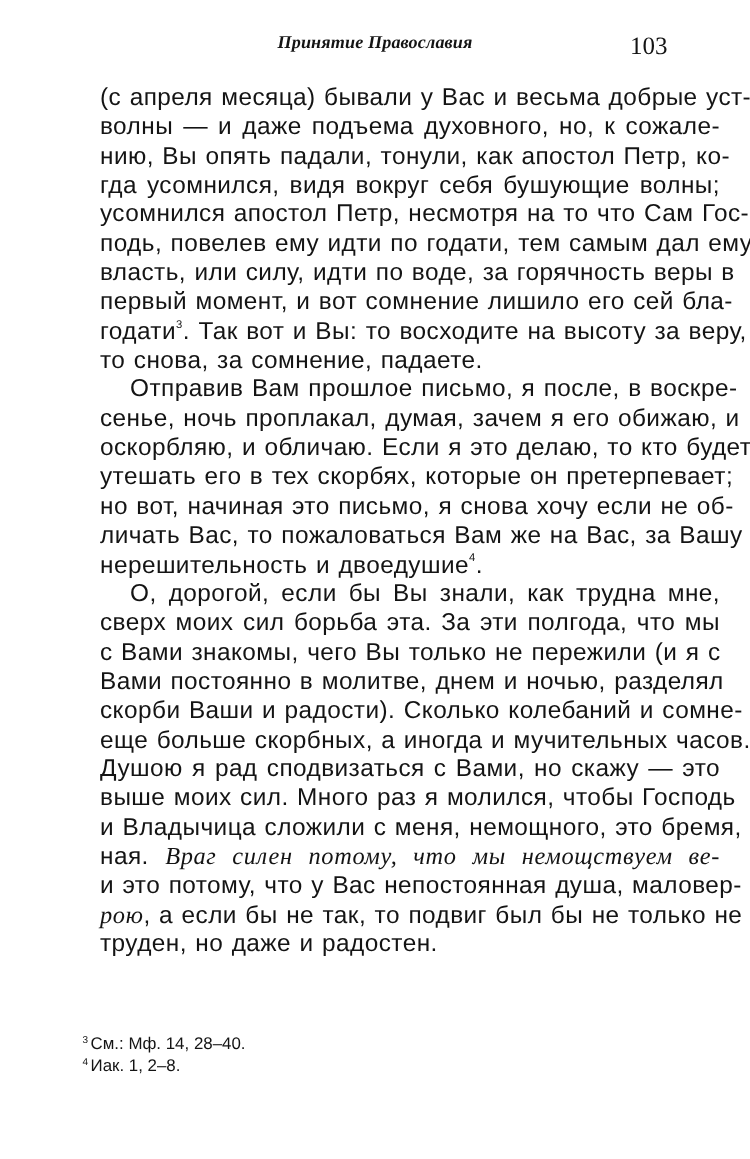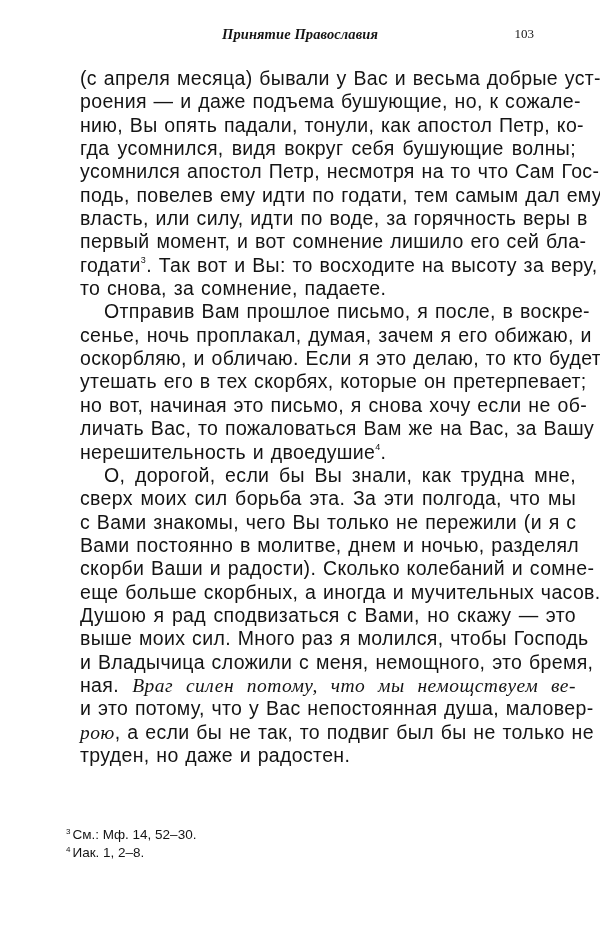--- a/index.html
+++ b/index.html
@@ -31,21 +31,21 @@
       font-style: italic;
       font-weight: bold;
       font-size: 14.5px;
       letter-spacing: 0.1px;
       font-family: Liberation Serif, serif;
     }
     .page-number {
       position: absolute;
       right: 14px;
       top: 0;
-      font-size: 13px;
+      font-size: 20px;
     }
     .body-text {
       position: absolute;
       top: 67px;
       left: 36px;
       width: 496px;
       margin-left: 44px;
     }
     .line {
       display: block;
@@ -98,21 +98,21 @@
 <body>
 
 <div class="page-header">
   <span class="running-title">Принятие Православия</span>
   <span class="page-number">103</span>
 </div>
 
 <div class="body-text">
 
   <span class="line"><span>(с апреля месяца) бывали у Вас и весьма добрые уст-</span></span>
-  <span class="line"><span>роения — и даже подъема бушующие, но, к сожале-</span></span>
+  <span class="line"><span>волны — и даже подъема духовного, но, к сожале-</span></span>
   <span class="line"><span>нию, Вы опять падали, тонули, как апостол Петр, ко-</span></span>
   <span class="line"><span>гда усомнился, видя вокруг себя бушующие волны;</span></span>
   <span class="line"><span>усомнился апостол Петр, несмотря на то что Сам Гос-</span></span>
   <span class="line"><span>подь, повелев ему идти по годати, тем самым дал ему</span></span>
   <span class="line"><span>власть, или силу, идти по воде, за горячность веры в</span></span>
   <span class="line"><span>первый момент, и вот сомнение лишило его сей бла-</span></span>
   <span class="line"><span>годати</span><sup class="fn">3</sup><span>. Так вот и Вы: то восходите на высоту за веру,</span></span>
   <span class="line last"><span>то снова, за сомнение, падаете.</span></span>
 
   <span class="line indent"><span>Отправив Вам прошлое письмо, я после, в воскре-</span></span>
@@ -132,15 +132,15 @@
   <span class="line"><span>Душою я рад сподвизаться с Вами, но скажу — это</span></span>
   <span class="line"><span>выше моих сил. Много раз я молился, чтобы Господь</span></span>
   <span class="line"><span>и Владычица сложили с меня, немощного, это бремя,</span></span>
   <span class="line"><span>ная. </span><span class="it">Враг силен потому, что мы немощствуем ве-</span></span>
   <span class="line"><span>и это потому, что у Вас непостоянная душа, маловер-</span></span>
   <span class="line"><span class="it">рою</span><span>, а если бы не так, то подвиг был бы не только не</span></span>
   <span class="line last"><span>труден, но даже и радостен.</span></span>
 </div>
 
 <div class="footnotes">
-  <span class="footnote"><sup>3</sup><span>См.: Мф. 14, 52–30.</span></span>
+  <span class="footnote"><sup>3</sup><span>См.: Мф. 14, 28–40.</span></span>
   <span class="footnote"><sup>4</sup><span>Иак. 1, 2–8.</span></span>
 </div>
 
 </body></html>

